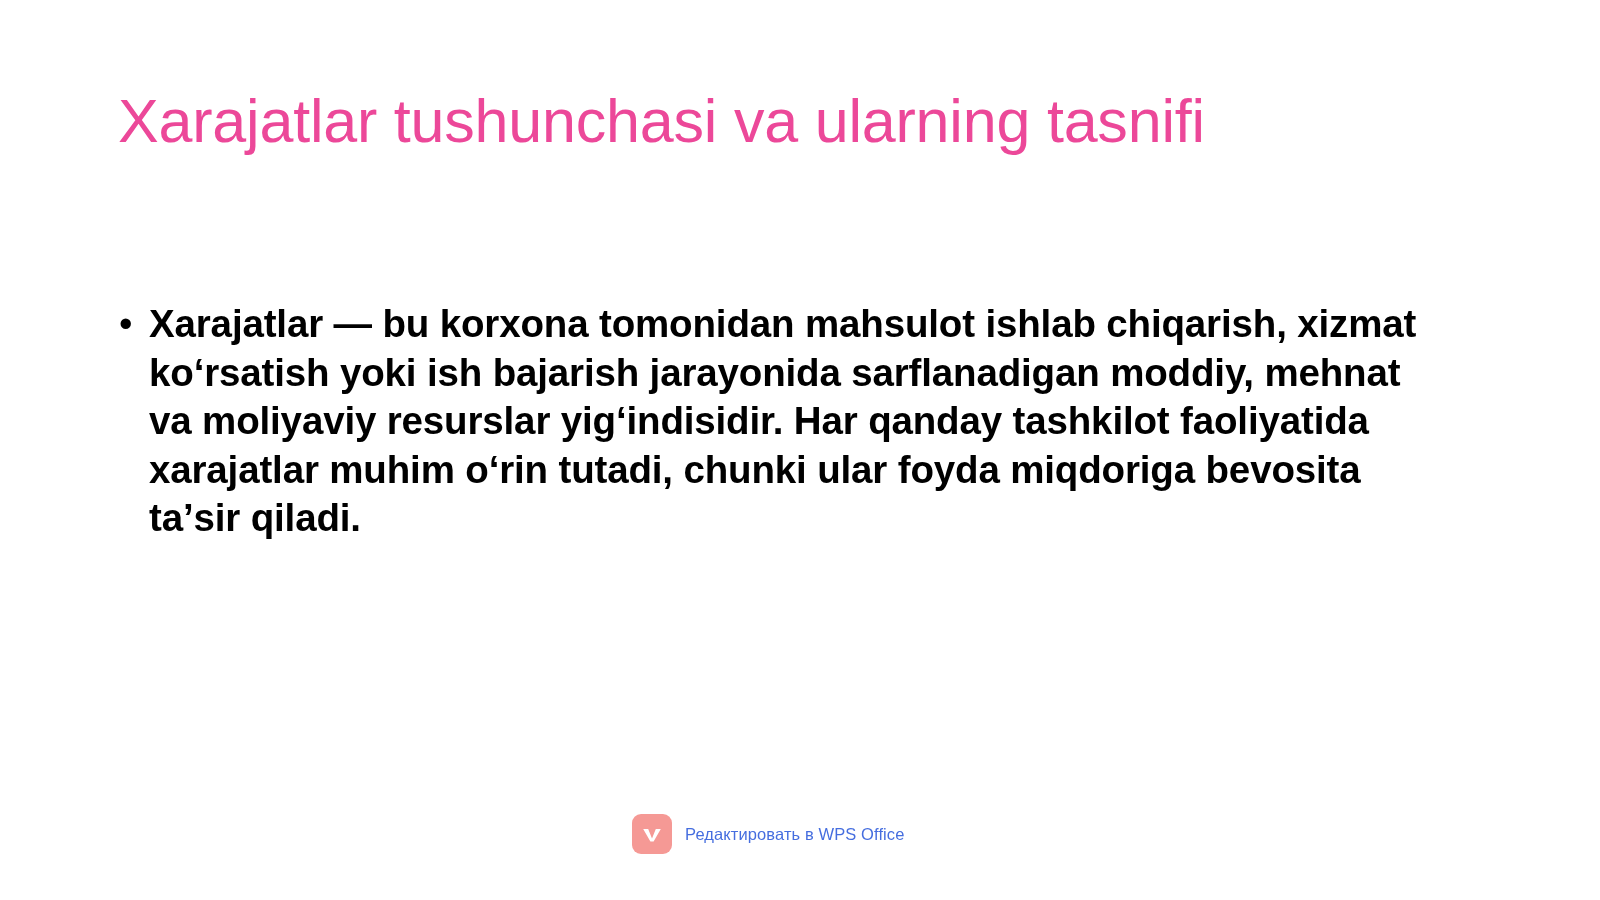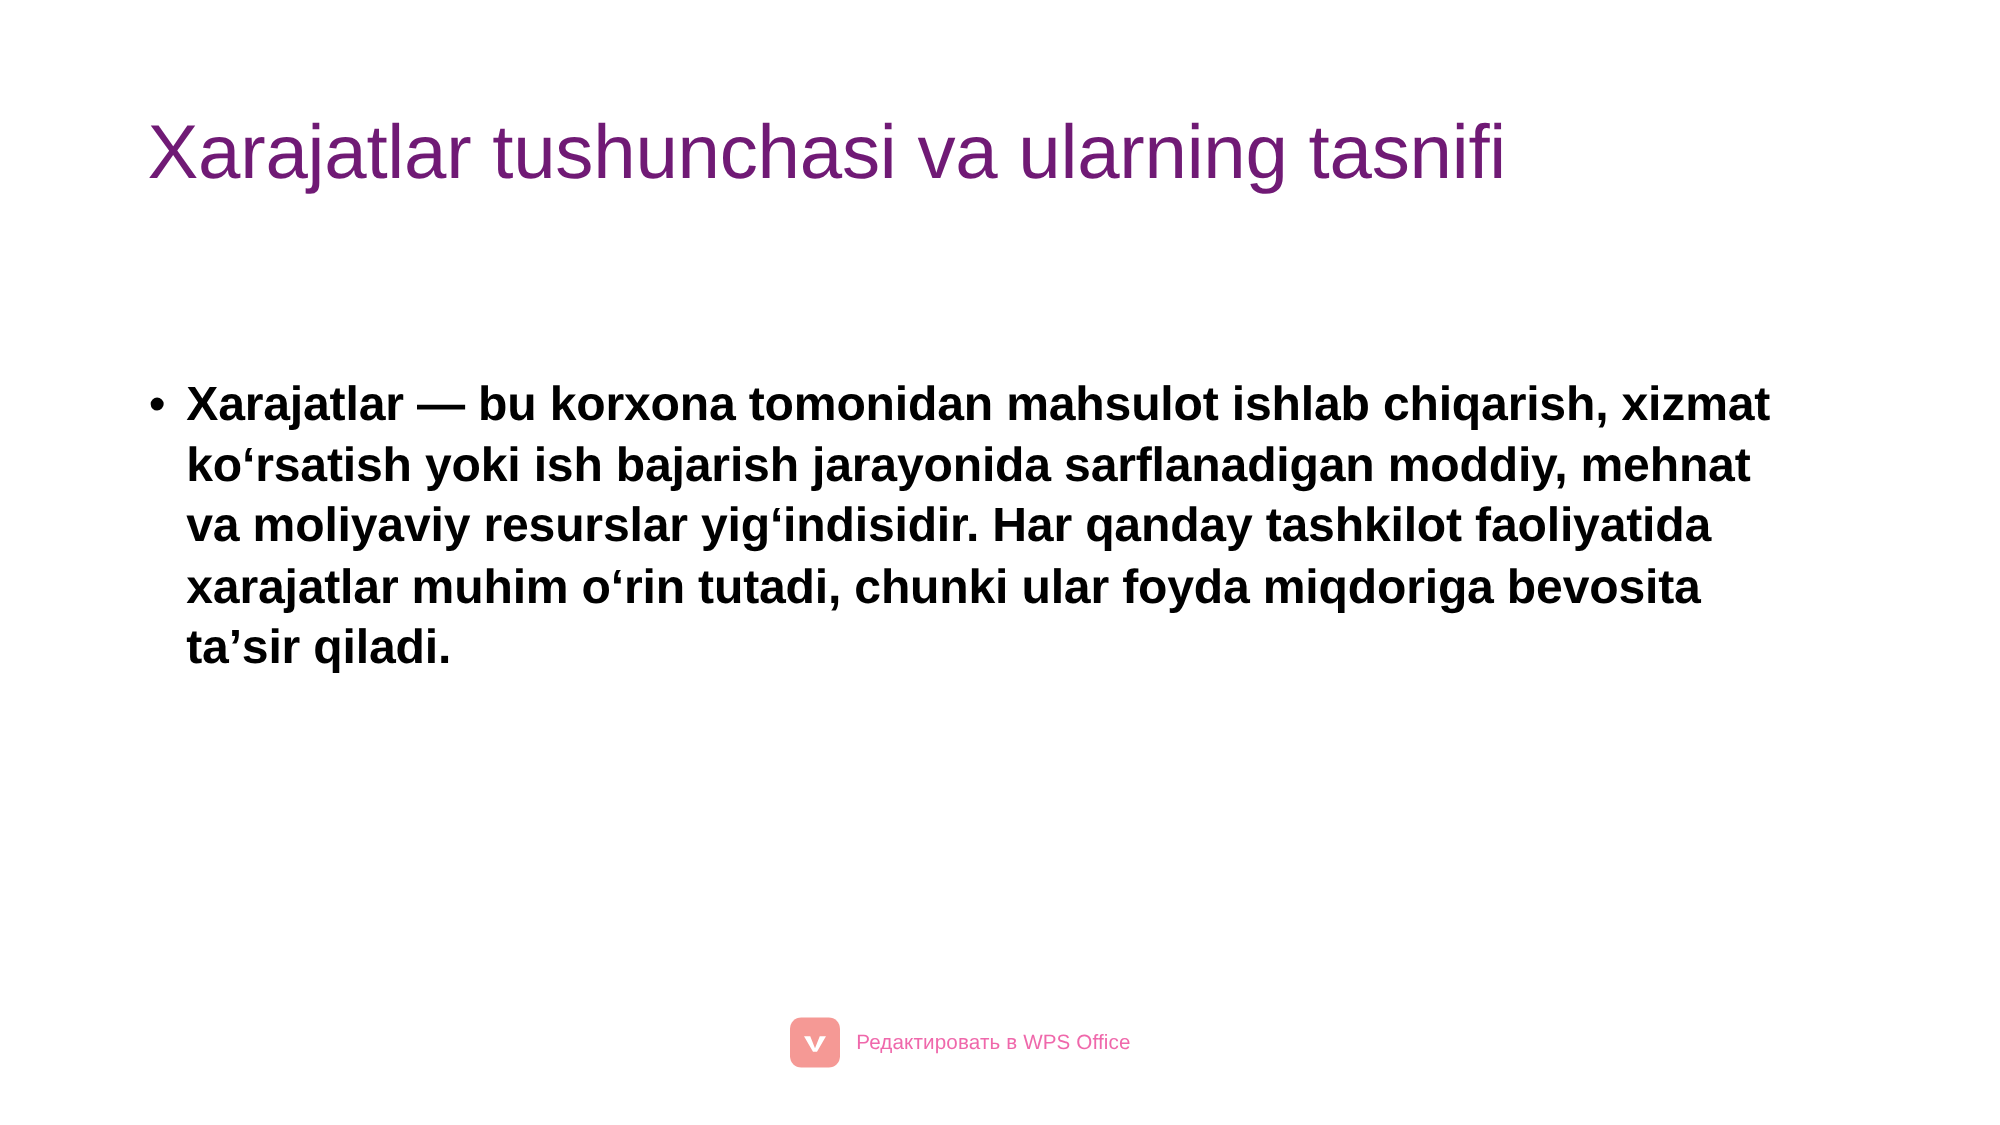--- a/index.html
+++ b/index.html
@@ -25,21 +25,21 @@
 
   
   .slide-title {
     position: absolute;
     left: 118px;
     top: 86px;
     width: 1380px;
     font-size: 61px;
     line-height: 1.18;
     font-weight: 400;
-    color: #701a75;
+    color: #ec4899;
     letter-spacing: -0.2px;
     white-space: nowrap;
   }
 
   
   .body-block {
     position: absolute;
     left: 118px;
     top: 300px;
     width: 1330px;
@@ -92,21 +92,21 @@
     flex: 0 0 auto;
   }
 
   .wps-logo svg {
     display: block;
   }
 
   .wps-label {
     font-size: 16.5px;
     line-height: 20px;
-    color: #ec4899;
+    color: #1d4ed8;
     white-space: nowrap;
     font-weight: 400;
     letter-spacing: 0.1px;
   }
 </style>
 </head>
 <body>
 
 <div class="slide">
 

